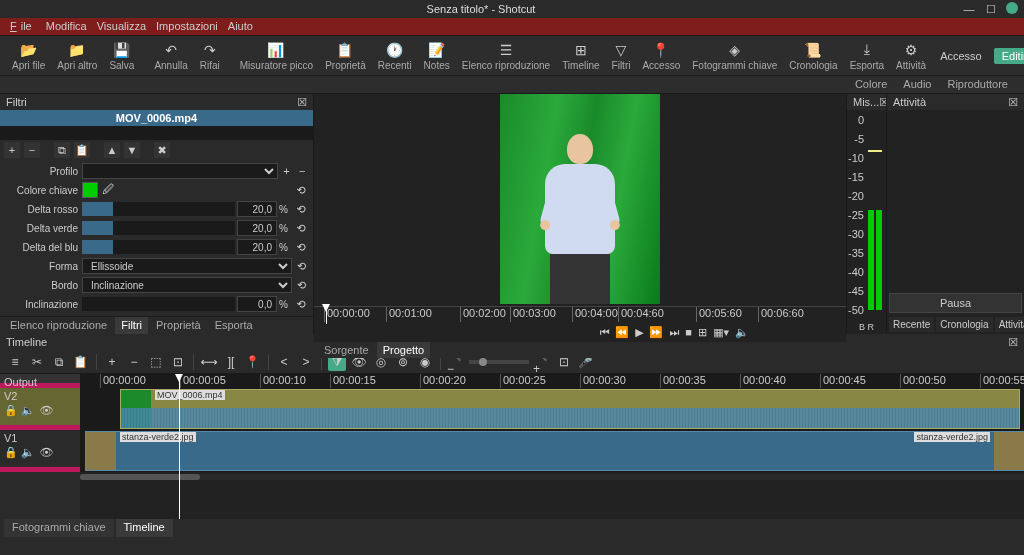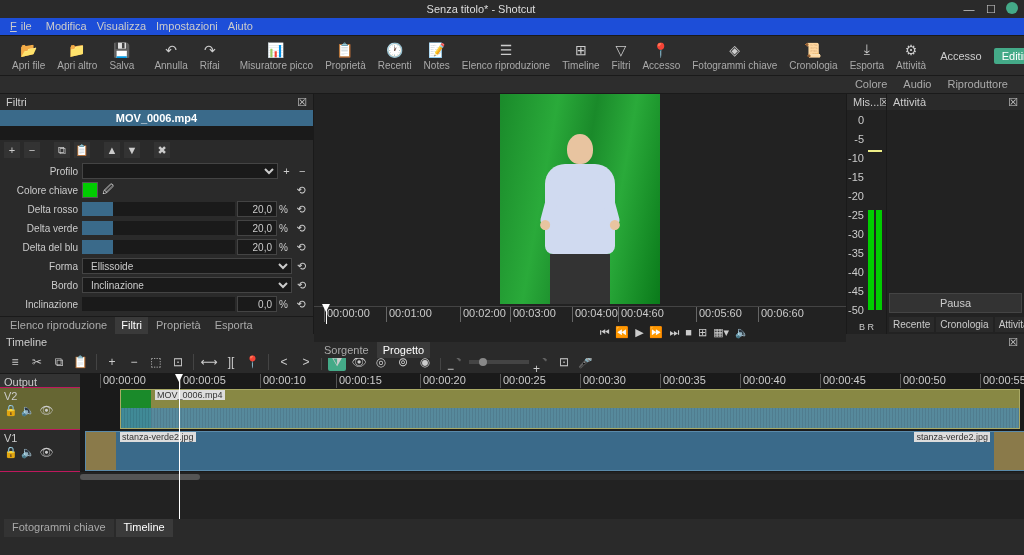--- a/index.html
+++ b/index.html
@@ -2,21 +2,21 @@
 <html><head>
 <meta charset="utf-8">
 <style>
 * { margin:0; padding:0; box-sizing:border-box; font-family:"Segoe UI",Arial,sans-serif; font-size:11px; color:#ccc; }
 body { background:#2a2a2a; width:1024px; height:555px; overflow:hidden; }
 .titlebar { height:18px; background:#2a2a2a; display:flex; align-items:center; }
 .titlebar-title { flex:1; text-align:center; color:#ddd; }
 .titlebar-ctrls { display:flex; gap:8px; padding-right:6px; }
 .titlebar-ctrls span { width:14px; height:14px; display:flex; align-items:center; justify-content:center; cursor:pointer; }
 .titlebar-ctrls .close { background:#4a8; border-radius:50%; width:12px; height:12px; }
-.menubar { height:18px; background:#1d4ed8; display:flex; gap:2px; padding:0 6px; border-bottom:1px solid #1a1a1a; }
+.menubar { height:18px; background:#7f1d1d; display:flex; gap:2px; padding:0 6px; border-bottom:1px solid #1a1a1a; }
 .menubar span { padding:2px 4px; cursor:pointer; color:#ccc; }
 .menubar span u { text-decoration:underline; }
 .toolbar { height:40px; background:#2d2d2d; display:flex; align-items:center; padding:0 6px; border-bottom:1px solid #1a1a1a; }
 .tb-btn { display:flex; flex-direction:column; align-items:center; padding:2px 6px; cursor:pointer; gap:1px; }
 .tb-icon { width:18px; height:18px; display:flex; align-items:center; justify-content:center; font-size:14px; }
 .tb-lbl { font-size:10px; color:#aaa; white-space:nowrap; }
 .tb-sep { width:1px; height:28px; background:#444; margin:0 4px; }
 .tb-spacer { flex:1; }
 .tb-tabs { display:flex; gap:4px; }
 .tb-tab { padding:2px 8px; cursor:pointer; }
@@ -83,21 +83,21 @@
 .timeline-section { background:#222; }
 .tl-header { height:16px; background:#2a2a2a; padding:0 6px; display:flex; align-items:center; }
 .tl-toolbar { height:24px; display:flex; align-items:center; gap:4px; padding:0 6px; background:#2a2a2a; border-bottom:1px solid #1a1a1a; }
 .tl-toolbar span { width:18px; height:18px; display:flex; align-items:center; justify-content:center; cursor:pointer; font-size:12px; }
 .tl-toolbar span.active { background:#4a8; border-radius:2px; }
 .tl-toolbar .sep { width:1px; height:16px; background:#444; margin:0 2px; }
 .tl-zoom { width:60px; height:4px; background:#444; position:relative; }
 .tl-zoom .thumb { position:absolute; width:8px; height:8px; background:#888; border-radius:50%; top:-2px; left:10px; }
 .tl-body { display:flex; height:145px; }
 .tl-left { width:80px; background:#2a2a2a; }
-.tl-track-hdr { height:42px; border-bottom:1px solid #be185d; padding:2px 4px; font-size:10px; }
+.tl-track-hdr { height:42px; border-bottom:5px solid #be185d; padding:2px 4px; font-size:10px; }
 .tl-track-hdr.output { height:14px; background:#333; }
 .tl-track-hdr .icons { display:flex; gap:4px; margin-top:2px; }
 .tl-track-hdr .icons span { cursor:pointer; font-size:11px; }
 .tl-track-hdr.sel { background:#666633; }
 .tl-right { flex:1; position:relative; overflow:hidden; }
 .tl-ruler { height:14px; background:#1a1a1a; position:relative; font-size:9px; color:#999; }
 .tl-ruler span { position:absolute; border-left:1px solid #555; padding-left:2px; height:100%; }
 .tl-track { height:42px; border-bottom:1px solid #1a1a1a; background:#1a1a1a; position:relative; }
 .clip { position:absolute; height:40px; top:1px; background:#3a6a8a; border:1px solid #5a8aaa; overflow:hidden; }
 .clip.sel { background:#888844; border-color:#aaaa66; }
@@ -476,21 +476,21 @@
             <span>🔈</span>
             <span>👁</span>
           </div>
       </div>
     </div>
     <div class="tl-right">
       <div class="tl-ruler" id="tl-ruler">
           <span style="left: 20px;">00:00:00</span>
           <span style="left: 100px;">00:00:05</span>
           <span style="left: 180px;">00:00:10</span>
-          <span style="left: 256px;">00:00:15</span>
+          <span style="left: 250px;">00:00:15</span>
           <span style="left: 340px;">00:00:20</span>
           <span style="left: 420px;">00:00:25</span>
           <span style="left: 500px;">00:00:30</span>
           <span style="left: 580px;">00:00:35</span>
           <span style="left: 660px;">00:00:40</span>
           <span style="left: 740px;">00:00:45</span>
           <span style="left: 820px;">00:00:50</span>
           <span style="left: 900px;">00:00:55</span>
         </div>
       <div class="tl-track">

